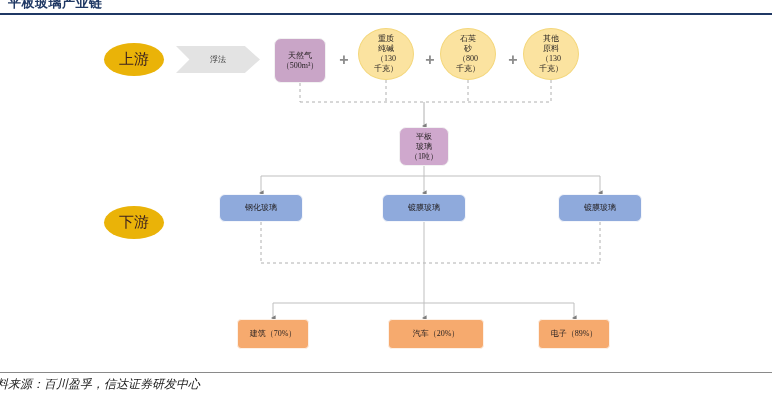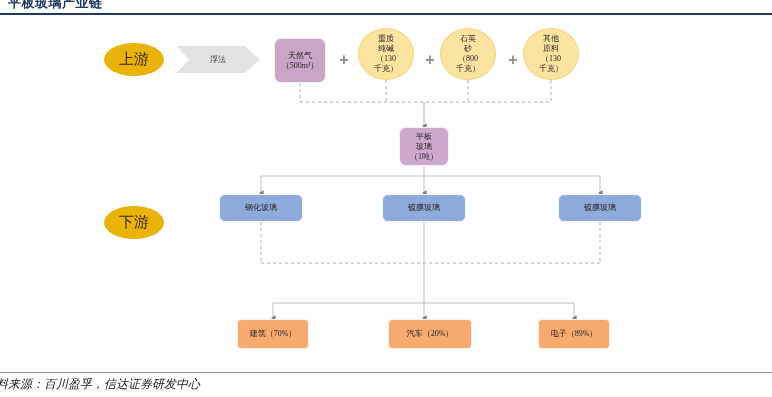--- a/index.html
+++ b/index.html
@@ -232,20 +232,20 @@
 （1吨）</div>
 
   <div class="node blue-rect" style="left:219px; top:194px; width:84px; height:28px;">钢化玻璃</div>
 
   <div class="node blue-rect" style="left:382px; top:194px; width:84px; height:28px;">镀膜玻璃</div>
 
   <div class="node blue-rect" style="left:558px; top:194px; width:84px; height:28px;">镀膜玻璃</div>
 
   <div class="node orange-rect" style="left:237px; top:319px; width:72px; height:30px;">建筑（70%）</div>
 
-  <div class="node orange-rect" style="left:388px; top:319px; width:84px; height:30px;">汽车（20%）</div>
+  <div class="node orange-rect" style="left:388px; top:319px; width:96px; height:30px;">汽车（20%）</div>
 
   <div class="node orange-rect" style="left:538px; top:319px; width:72px; height:30px;">电子（89%）</div>
 
   <div id="source-rule"></div>
   <div id="source-note">资料来源：百川盈孚，信达证券研发中心</div>
 
 </div>
 
 </body></html>

